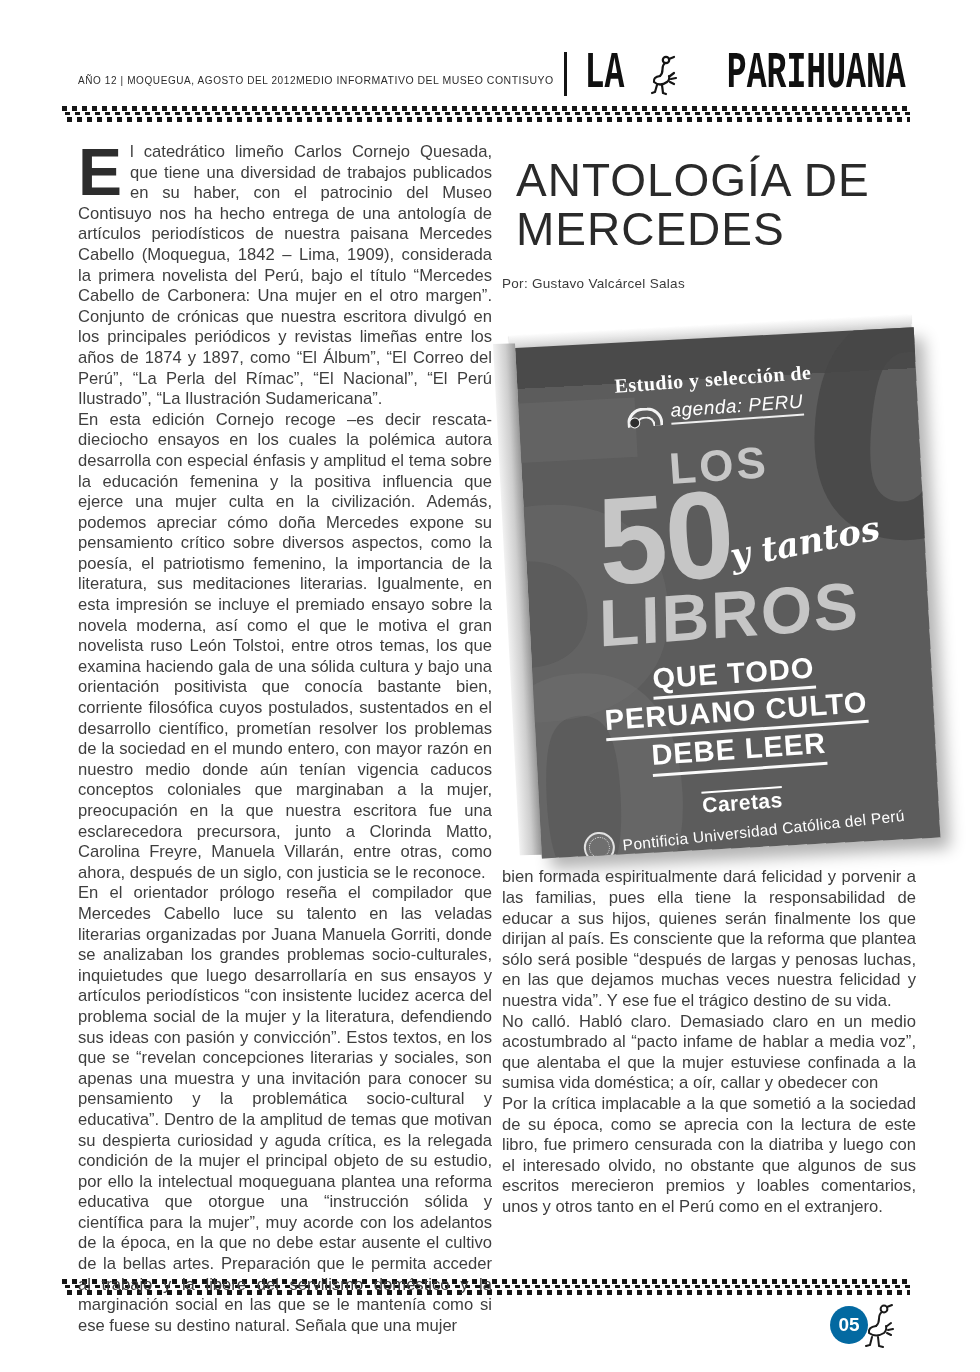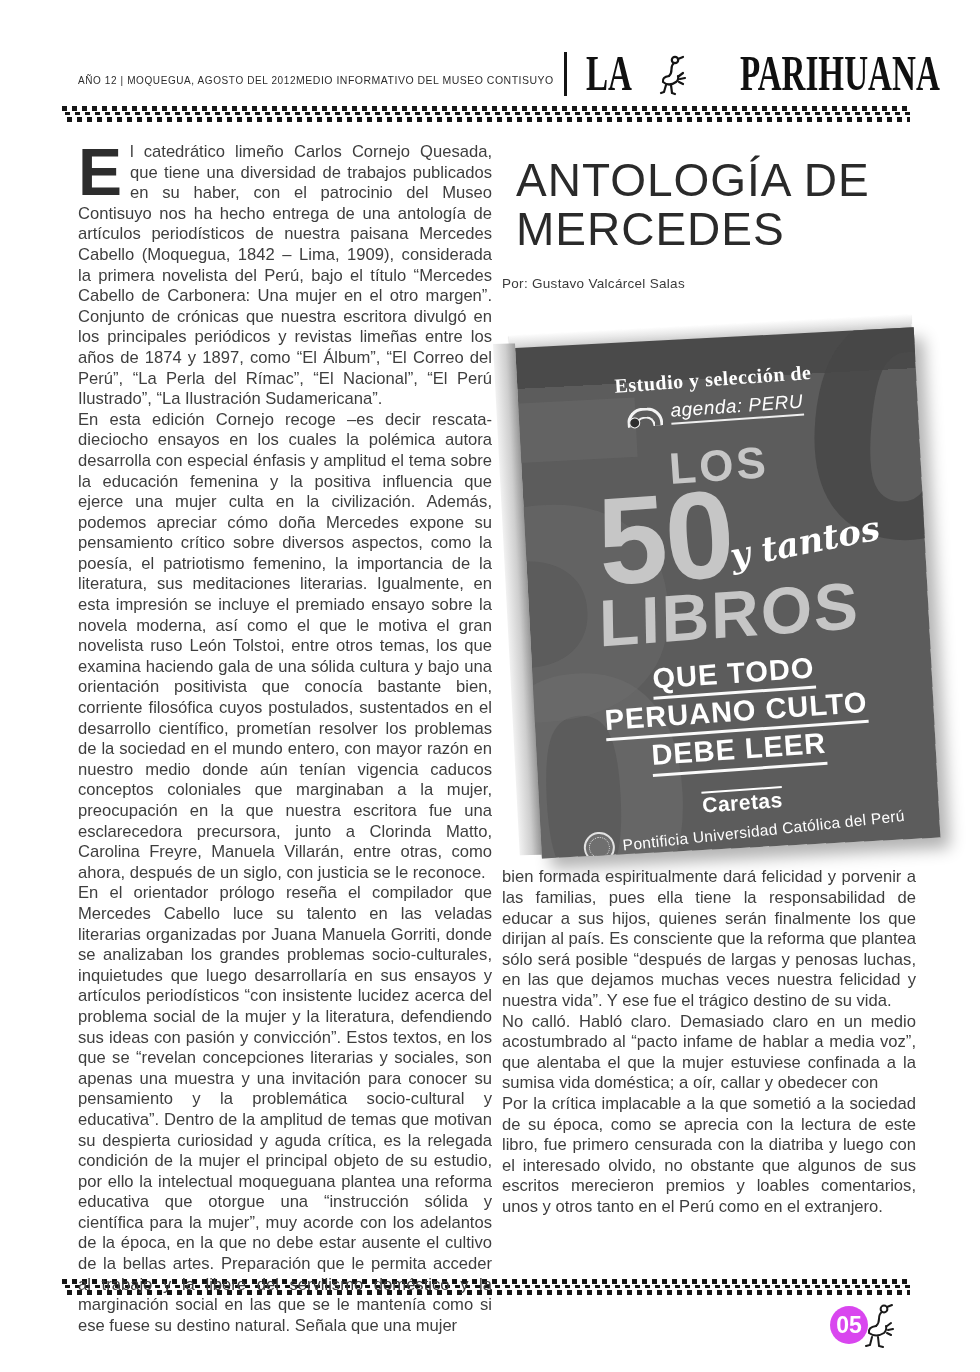--- a/index.html
+++ b/index.html
@@ -23,21 +23,21 @@
     padding-bottom:10px;white-space:nowrap;
   }
   .hdr-right{display:flex;align-items:flex-end;gap:10px;}
   .tagline{
     font-size:10.5px;letter-spacing:.5px;color:#2c2c2c;
     padding-bottom:10px;white-space:nowrap;
   }
   .mast-divider{width:3px;height:44px;background:#141414;}
   .masthead{
     display:flex;align-items:flex-end;gap:20px;
-    font-family:Liberation Serif, serif;
+    font-family:Liberation Mono, monospace;
     color:#101010;white-space:nowrap;
   }
   .mast-word{
     font-size:46px;line-height:.88;font-weight:700;
     transform:scale(.72,1.12);transform-origin:center bottom;
     letter-spacing:0px;display:inline-block;
   }
   .mast-bird{width:34px;height:42px;flex:0 0 auto;margin:0 -6px 0 -8px;}
   
   .meander{
@@ -167,22 +167,22 @@
     content:"";position:absolute;inset:3px;border-radius:50%;
     border:1px dotted #e3e3e3;
   }
   .pucp-text{font-size:15.5px;letter-spacing:.3px;}
   
   .page-badge{
     position:absolute;right:86px;bottom:24px;
     display:flex;align-items:center;
   }
   .badge-circle{
-    width:38px;height:38px;border-radius:50%;background:#d946ef;
-    color:#fff;font-weight:700;font-size:23px;
+    width:38px;height:38px;border-radius:50%;background:#0369a1;
+    color:#fff;font-weight:700;font-size:19px;
     display:flex;align-items:center;justify-content:center;
     z-index:1;
   }
   .badge-bird{width:36px;height:46px;margin-left:-10px;}
 </style>
 </head>
 <body>
 
 <div class="page">
 

